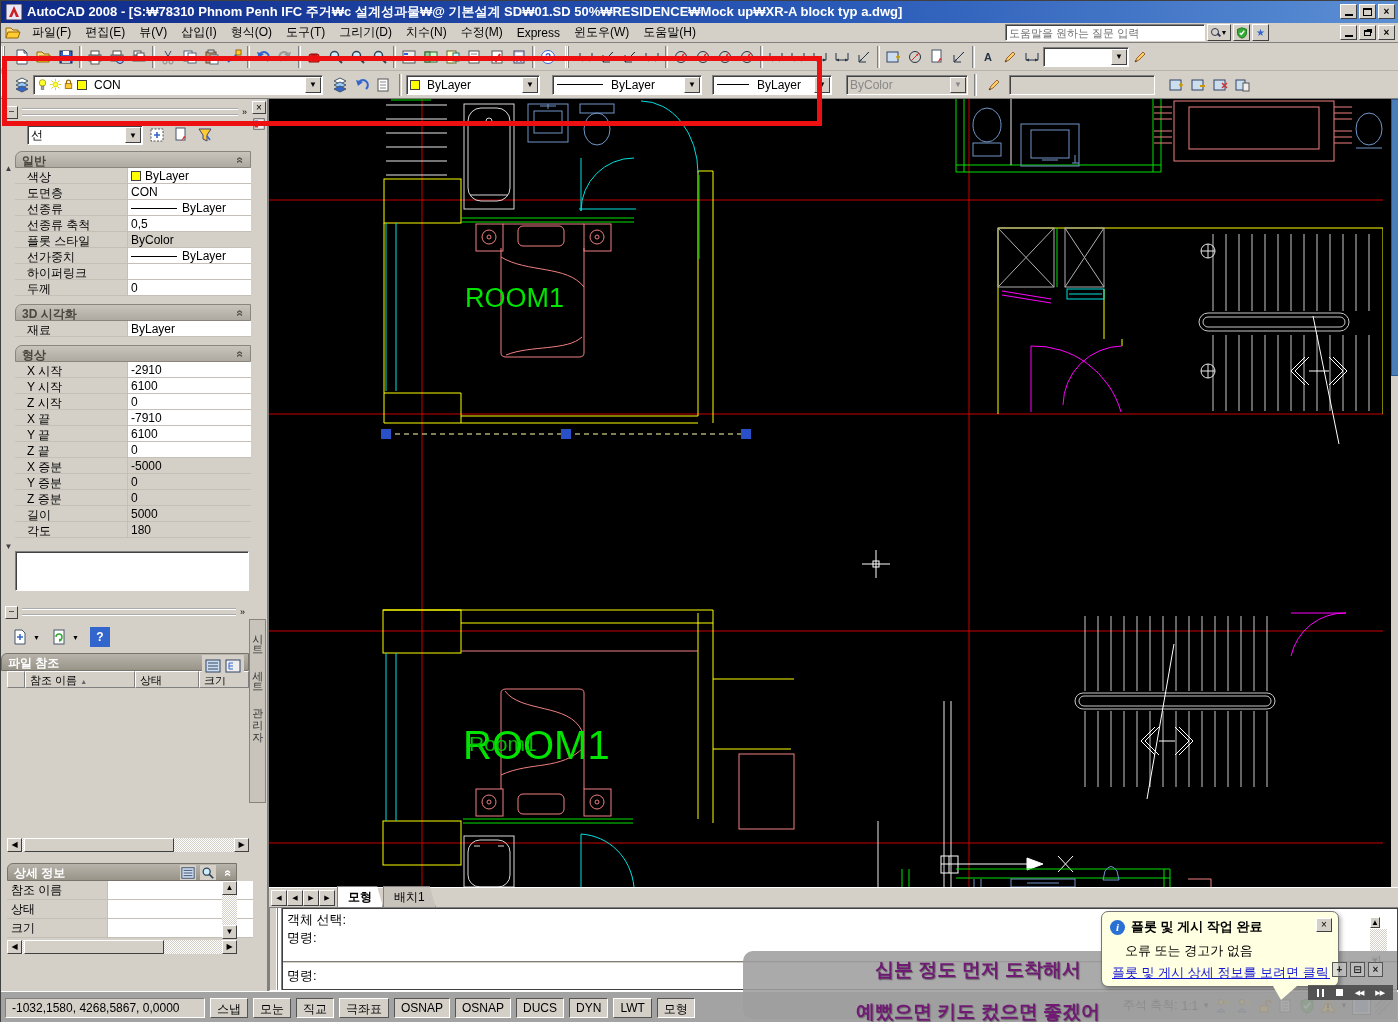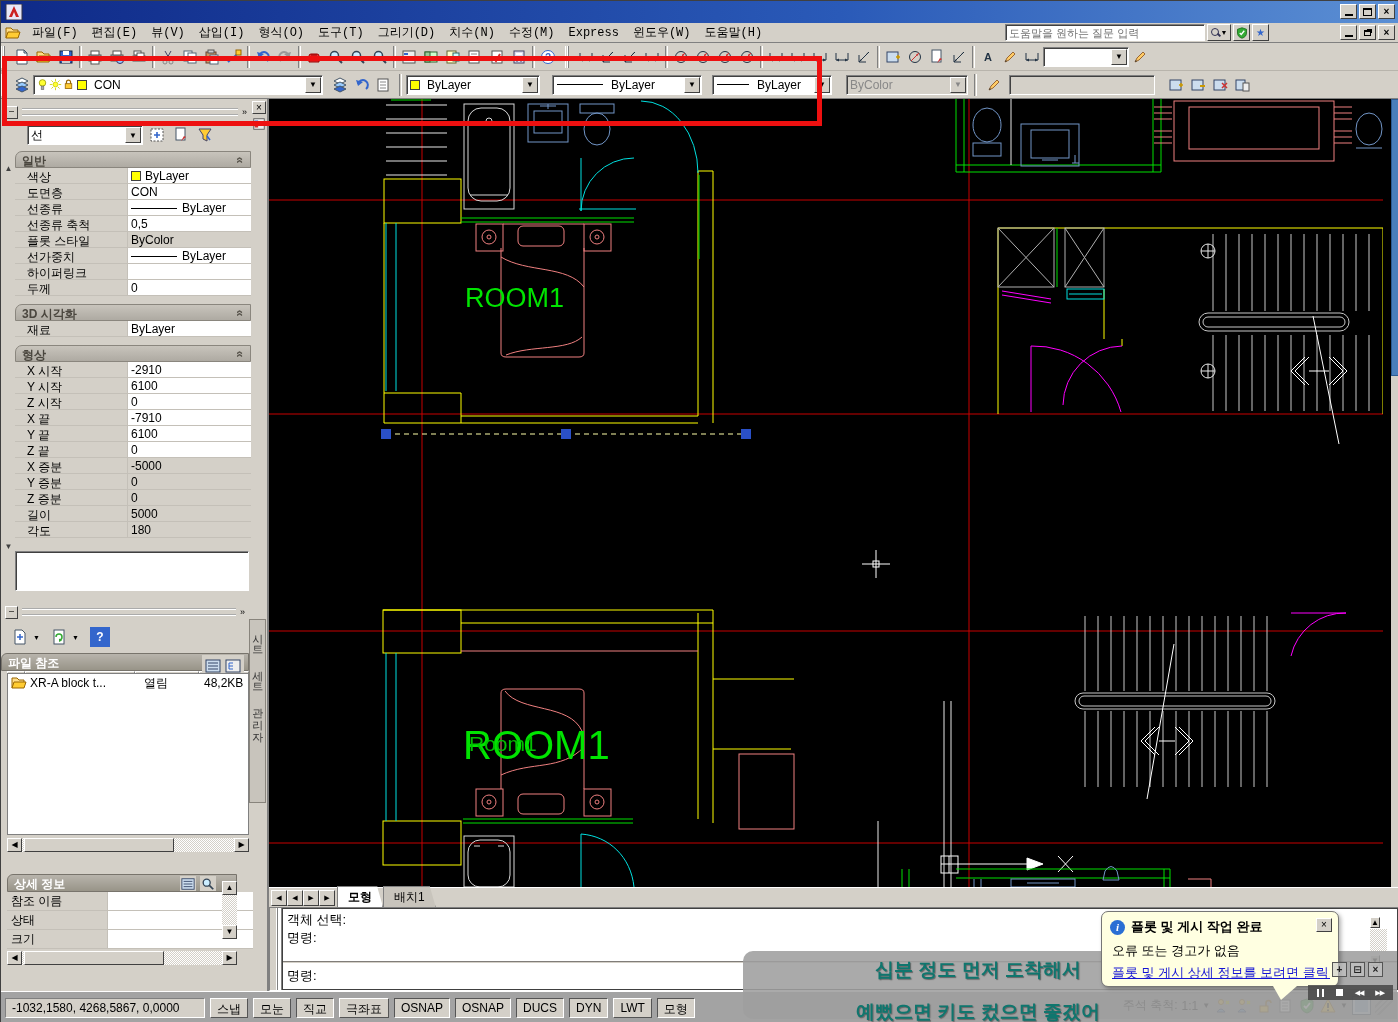--- a/index.html
+++ b/index.html
@@ -23,21 +23,21 @@
     display:flex; align-items:center; color:#fff; font-weight:bold; font-size:13px; }
   .titlebar .app-ico { width:18px; height:16px; margin:0 4px; }
   .winbtn { width:17px; height:15px; margin-left:2px; background:#d4d0c8; border:1px solid; border-color:#fff #404040 #404040 #fff; display:inline-flex; align-items:center; justify-content:center; color:#000; font-weight:bold; font-size:10px; }
   .winbtns { position:absolute; right:4px; top:3px; display:flex; }
   .ic-min { width:8px; height:2px; background:#000; align-self:flex-end; margin-bottom:2px; }
   .ic-max { width:9px; height:8px; border:1px solid #000; border-top-width:2px; }
   .ic-restore { width:7px; height:6px; border:1px solid #000; border-top-width:2px; box-shadow:2px -2px 0 -1px #000; }
 
   
   .menubar { position:absolute; left:0; top:22px; width:1398px; height:20px; background:#d4d0c8; border-bottom:1px solid #808080; display:flex; align-items:center; }
-  .menu-item { padding:2px 7px; white-space:nowrap;font-family:Liberation Mono, monospace; }
+  .menu-item { padding:2px 7px; white-space:nowrap; }
   .helpbox { position:absolute; right:130px; top:1px; display:flex; align-items:center; }
   .helpbox input { width:200px; height:17px; border:1px solid; border-color:#808080 #fff #fff #808080; box-shadow:inset 1px 1px 0 #404040; font-size:11px; padding:0 3px; color:#555; font-family:inherit; }
   .mag { position:relative; width:10px; height:10px; }
   .mag::before { content:""; position:absolute; left:0; top:0; width:6px; height:6px; border:1.5px solid #335; border-radius:50%; }
   .mag::after { content:""; position:absolute; left:6px; top:6px; width:4px; height:1.8px; background:#335; transform:rotate(45deg); }
 
   
   .tbrow { position:absolute; left:0; width:1398px; background:#d4d0c8; display:flex; align-items:center; }
   .tb1 { top:42px; height:28px; border-bottom:1px solid #b8b4ac; }
   .tb2 { top:70px; height:28px; border-bottom:1px solid #808080; }
@@ -103,26 +103,26 @@
   .cleanbtn { width:19px; height:19px; background:#9ab8d8; border:1px solid #456; box-shadow:inset 0 0 0 2px #d4e2f0; }
   .resize-grip { width:18px; height:18px; background:
     linear-gradient(135deg,transparent 0 6px,#808080 6px 8px,transparent 8px 10px,#808080 10px 12px,transparent 12px 14px,#808080 14px 16px,transparent 16px); }
 
   
   .balloon { position:absolute; left:1100px; top:910px; width:238px; height:76px; background:#ffffe1; border:1px solid #767676; border-radius:7px; z-index:60; padding:6px 8px; box-shadow:2px 2px 4px rgba(0,0,0,.3); }
   .balloon-tail { position:absolute; left:1272px; top:985px; width:0; height:0; border-left:8px solid transparent; border-right:16px solid transparent; border-top:14px solid #ffffe1; z-index:60; }
   .balloon .b-title { font-weight:bold; font-size:13px; display:flex; align-items:center; gap:6px; }
   .info-ico { width:15px; height:15px; border-radius:50%; background:#2a6fd4; color:#fff; font-size:11px; font-weight:bold; text-align:center; line-height:15px; font-family:"Liberation Serif",serif; font-style:italic; }
   .b-close { position:absolute; right:6px; top:6px; width:16px; height:14px; background:#d4d0c8; border:1px solid; border-color:#fff #404040 #404040 #fff; font-size:10px; line-height:12px; text-align:center; }
-  .b-body { margin:6px 0 4px 2px; font-size:13px; }
+  .b-body { margin:6px 0 4px 15px; font-size:13px; }
   .b-link { margin-left:2px; font-size:13px; color:#1414d4; text-decoration:underline; white-space:nowrap; overflow:hidden; }
 
   
   .subovl { position:absolute; left:742px; top:950px; width:654px; height:68px; background:rgba(158,158,158,0.88); border-radius:10px 0 0 10px; z-index:55; }
-  .subovl .sl { position:absolute; left:0; width:470px; text-align:center; color:#0f766e; font-weight:bold; font-size:19px; text-shadow:1px 1px 1px #666; white-space:nowrap; }
+  .subovl .sl { position:absolute; left:0; width:470px; text-align:center; color:#701a75; font-weight:bold; font-size:19px; text-shadow:1px 1px 1px #666; white-space:nowrap; }
   .floatbtns { position:absolute; left:1331px; top:961px; display:flex; gap:3px; z-index:70; }
   .fb { width:15px; height:15px; border:1px solid #555; background:rgba(200,200,200,.6); display:flex; align-items:center; justify-content:center; font-size:10px; font-weight:bold; color:#222; }
   .mediabar { position:absolute; left:1307px; top:984px; width:85px; height:15px; background:rgba(70,70,70,.85); z-index:70; display:flex; align-items:center; justify-content:space-around; padding:0 3px; }
   .mb-pause { width:7px; height:8px; border-left:2.5px solid #fff; border-right:2.5px solid #fff; }
   .mb-stop { width:7px; height:7px; background:#fff; }
   .mb-ff { color:#fff; font-size:7px; letter-spacing:-1px; }
 
   
   svg text { font-family:"Liberation Sans","DejaVu Sans",sans-serif; }
 </style>
@@ -329,20 +329,21 @@
       </symbol>
   </defs>
 </svg>
 
 <div class="screen">
 
   <div class="titlebar">
     <svg class="app-ico">
         <use href="#i-acad"></use>
       </svg>
+    <span style="white-space:nowrap;overflow:hidden;">AutoCAD 2008 - [S:₩78310 Phnom Penh IFC 주거₩c 설계성과물₩@ 기본설계 SD₩01.SD 50%₩RESIDENCE₩Mock up₩XR-A block typ a.dwg]</span>
     <span class="winbtns">
       <span class="winbtn">
           <span class="ic-min"></span>
         </span>
       <span class="winbtn">
           <span class="ic-max"></span>
         </span>
       <span class="winbtn">×</span>
     </span>
   </div>
@@ -874,45 +875,35 @@
               <use href="#i-treev"></use>
             </svg>
           </span>
       </div>
       <div class="colhdr" style="margin-left:6px">
         <span class="ch" style="width:18px"></span>
         <span class="ch" style="width:110px"><span>참조 이름</span> <span style="font-size:7px;color:#666">▲</span></span>
         <span class="ch" style="width:64px">상태</span>
         <span class="ch" style="flex:1">크기</span>
       </div>
-      <div style="position:absolute;left:6px;top:72px;right:0;bottom:26px;background:#fff;border:1px solid #808080">
-        <div class="xrow">
-          <svg width="16" height="16" style="margin:0 3px">
-              <use href="#i-open"></use>
-            </svg>
-          <span style="width:106px;overflow:hidden;white-space:nowrap">XR-A block t...</span>
-          <span style="width:64px;padding-left:8px">열림</span>
-          <span style="flex:1;padding-left:4px">48,2KB</span>
-        </div>
-      </div>
       <div class="sb-h" style="position:absolute;left:6px;right:0;bottom:8px">
         <span class="sb-btn">◀</span>
         <span class="sb-track">
             <span class="sb-thumb" style="left:2px;width:150px"></span>
           </span>
         <span class="sb-btn">▶</span>
       </div>
     </div>
 
     <div class="vtab" style="top:520px;height:184px">
       <span style="writing-mode:vertical-rl;text-orientation:upright;letter-spacing:1px">시트 세트 관리자</span>
     </div>
 
     <div style="position:absolute;left:0;top:764px;width:252px;height:196px">
-      <div class="hdr-blue" style="margin:11px 16px 0 6px">
+      <div class="hdr-blue" style="margin:0 16px 0 6px">
         <span>상세 정보</span>
         <span class="tbtn" style="position:absolute;right:40px;top:1px;width:16px;height:15px">
             <svg width="13" height="13">
               <use href="#i-listv"></use>
             </svg>
           </span>
         <span class="tbtn" style="position:absolute;right:20px;top:1px;width:16px;height:15px">
             <svg width="13" height="13">
               <use href="#i-zoom"></use>
             </svg>

